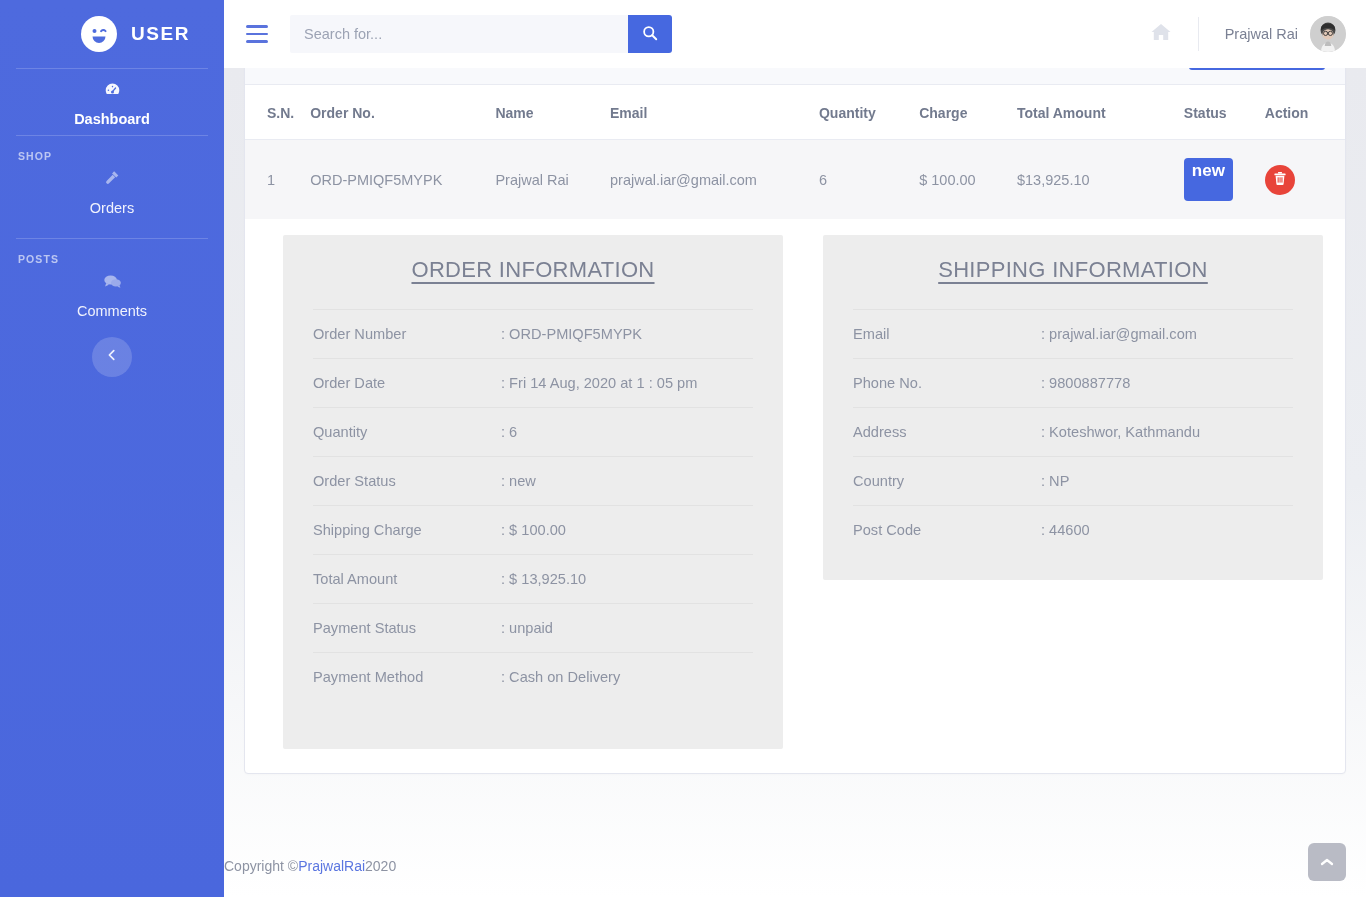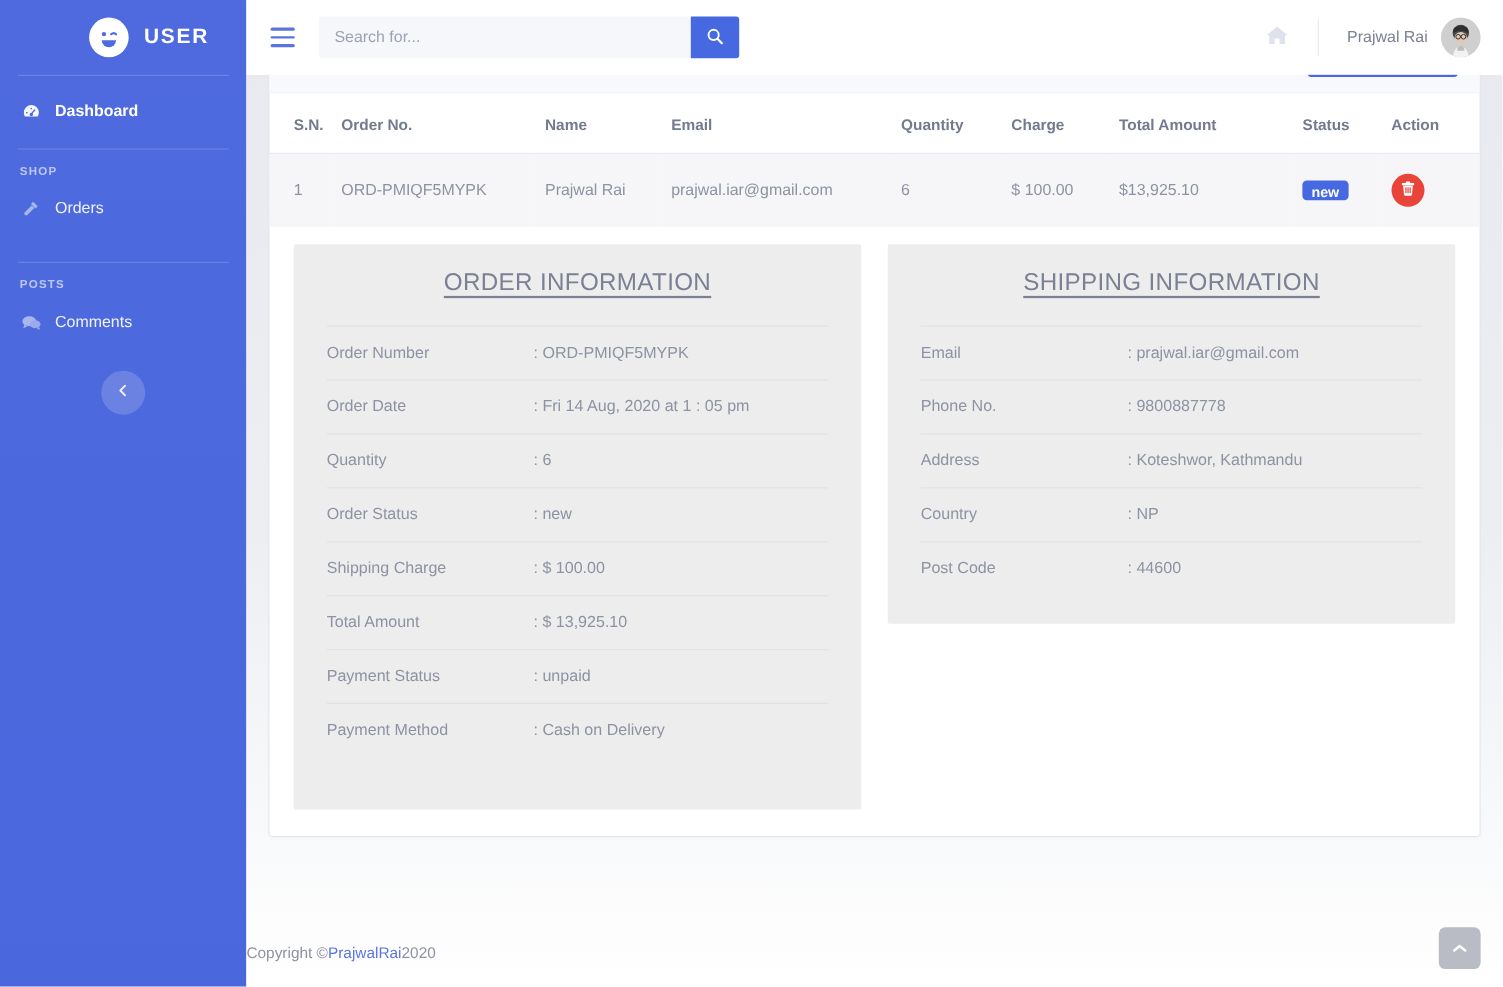--- a/index.html
+++ b/index.html
@@ -32,21 +32,21 @@
     background: #ffffff; display: flex; align-items: center; justify-content: center;
     flex: 0 0 auto;
   }
   .brand-name {
     font-size: 19px; font-weight: bold; letter-spacing: 1.6px; color: #fff;
   }
   .side-div { height:1px; background: rgba(255,255,255,0.18); margin: 0 16px; }
   .nav-item {
     display: flex; align-items: center; gap: 12px;
     padding: 0 18px; height: 44px; color: #ffffff;
-    font-size: 14.5px; cursor: pointer;
+    font-size: 14.5px; cursor: pointer; flex-direction: column;
   }
   .nav-item.active { font-weight: bold; }
   .nav-item .nv-ico {
     width: 20px; height: 20px; display:flex; align-items:center; justify-content:center;
     flex: 0 0 20px; opacity: .95;
   }
   .nav-item.dim .nv-ico { opacity: .72; }
   .nav-item.dim { color: #f0f2fd; }
   .nav-sec-title {
     font-size: 10.5px; letter-spacing: 1.1px; font-weight: bold;
@@ -139,33 +139,34 @@
   .tcol-ord { width: 190px; }
   .tcol-nam { width: 118px; }
   .tcol-eml { width: 212px; }
   .tcol-qty { width: 102px; }
   .tcol-chg { width: 100px; margin-left: 16px; }
   .tcol-tot { width: 172px; }
   .tcol-sta { width: 82px; }
   .tcol-act { width: 90px; }
   .badge-new {
     display: inline-block; background: #4668e0; color: #fff;
-    font-size: 13px; font-weight: bold; border-radius: 4px;
-    padding: 3px 8px 0;
+    font-size: 17px; font-weight: bold; border-radius: 4px;
+    padding: 3px 8px 20px;
   }
   .del-btn {
     width: 30px; height: 30px; border-radius: 50%; background: #e8443a;
     border: none; cursor: pointer; display: flex; align-items: center; justify-content: center;
   }
 
   
   .panels { display: flex; gap: 24px; padding: 16px 22px 24px 22px; }
   .panel {
     background: #ededed; border-radius: 2px; padding: 22px 30px 26px;
     flex: 1 1 0;
+    margin-left: 16px;
   }
   .panel.order-panel { min-height: 514px; }
   .panel.ship-panel { align-self: flex-start; }
   .panel h3 {
     margin: 0 0 26px; text-align: center; font-weight: normal;
     font-size: 22px; color: #7b8193; letter-spacing: .3px;
     text-decoration: underline; text-underline-offset: 5px;
   }
   .info-row {
     display: flex; align-items: center; height: 49px;

